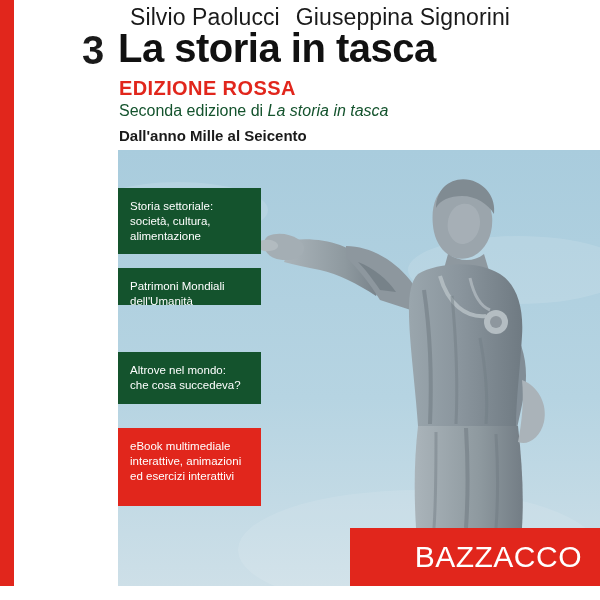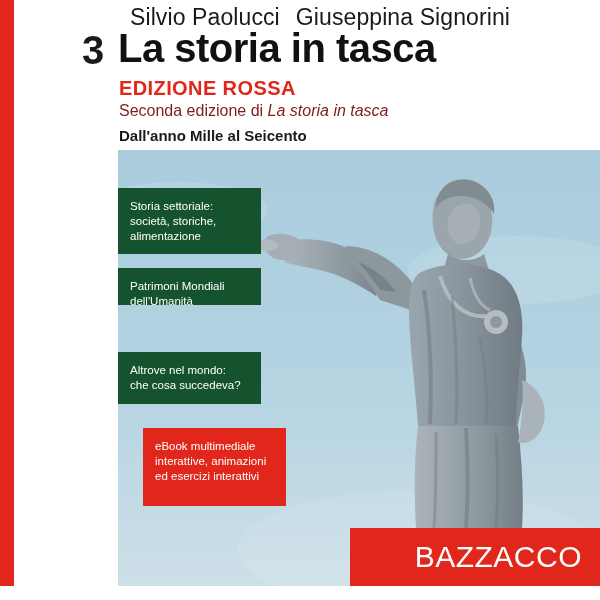--- a/index.html
+++ b/index.html
@@ -75,21 +75,21 @@
     font-weight: bold;
     color: #e1261c;
     letter-spacing: 0.4px;
   }
 
   .subedition {
     position: absolute;
     left: 119px;
     top: 102px;
     font-size: 16px;
-    color: #7f1d1d;
+    color: #14532d;
   }
   .subedition i { font-style: italic; }
 
   .period {
     position: absolute;
     left: 119px;
     top: 127px;
     font-size: 15px;
     font-weight: bold;
     color: #1a1a1a;
@@ -120,21 +120,21 @@
     padding: 11px 12px 12px 12px;
     box-sizing: border-box;
     width: 143px;
   }
   .feature-box.teal { background: #14532d; }
   .feature-box.red  { background: #e1261c; }
 
   .fb1 { top: 188px; height: 66px; }
   .fb2 { top: 268px; height: 37px; }
   .fb3 { top: 352px; height: 52px; }
-  .fb4 { top: 428px; height: 78px; margin-left: 25px; }
+  .fb4 { top: 428px; height: 78px; }
 
   
   .publisher {
     position: absolute;
     right: 0;
     bottom: 14px;
     width: 250px;
     height: 58px;
     background: #e1261c;
     color: #ffffff;
@@ -252,21 +252,21 @@
   <div class="edition">EDIZIONE ROSSA</div>
 
   <div class="subedition">
     <span>Seconda edizione di </span><i>La storia in tasca</i>
   </div>
 
   <div class="period">Dall'anno Mille al Seicento</div>
 
   <div class="feature-box teal fb1">
     <div>Storia settoriale:</div>
-    <div>società, storiche,</div>
+    <div>società, cultura,</div>
     <div>alimentazione</div>
   </div>
 
   <div class="feature-box teal fb2">
     <div>Patrimoni Mondiali</div>
     <div>dell'Umanità</div>
   </div>
 
   <div class="feature-box teal fb3">
     <div>Altrove nel mondo:</div>

